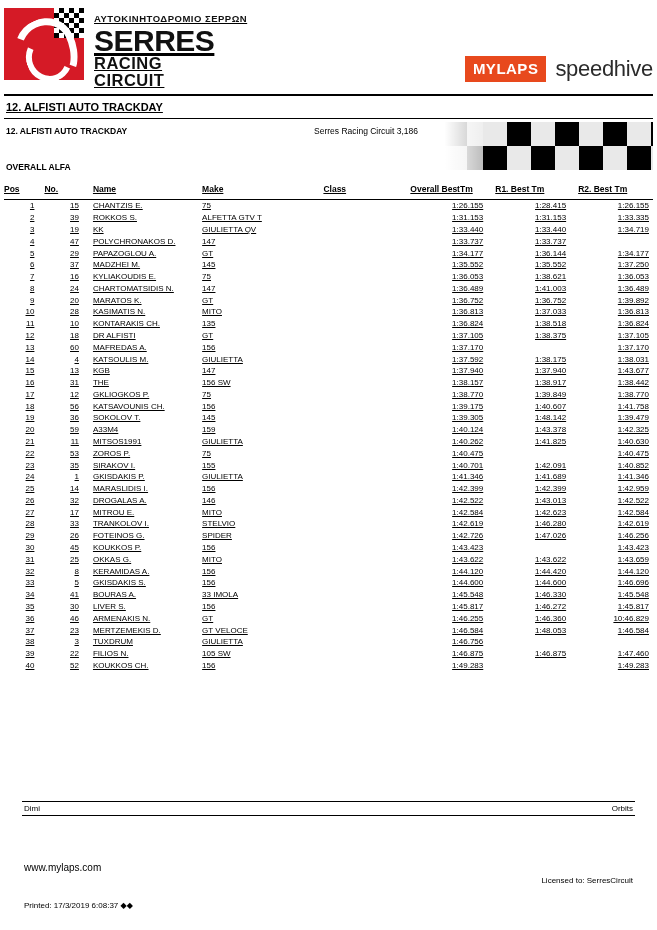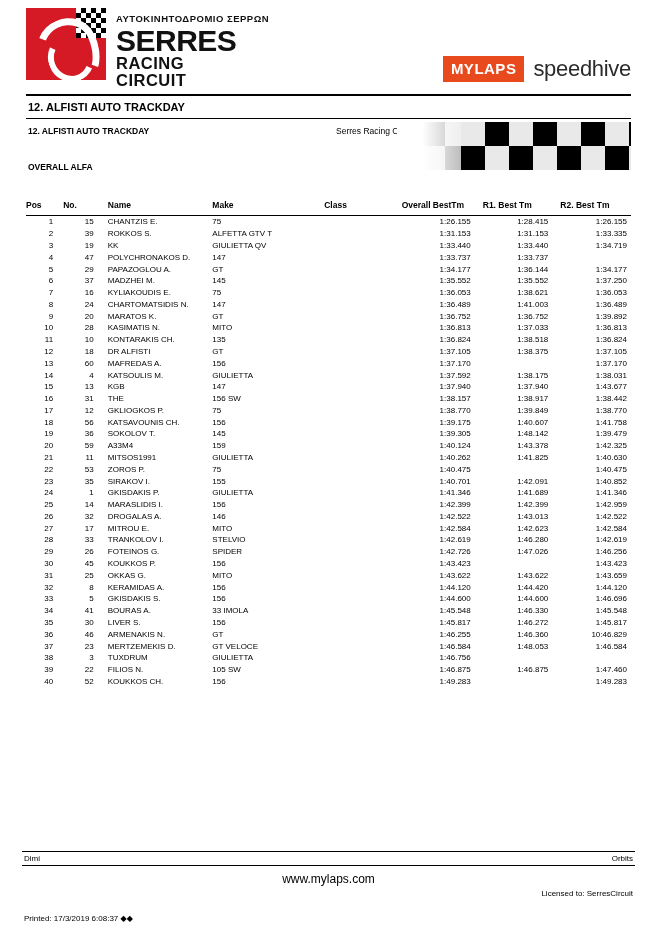--- a/index.html
+++ b/index.html
@@ -13,21 +13,22 @@
     font-family: "Liberation Sans", sans-serif;
     color: #000000;
     position: relative;
     overflow: hidden;
   }
   .page {
     width: 657px;
     height: 930px;
     position: relative;
     box-sizing: border-box;
-    padding: 0 26px;
+    padding: 0 4px;
+    text-decoration: underline;
   }
 
   
   .header {
     position: relative;
     height: 92px;
     display: flex;
     align-items: flex-start;
   }
   .logo-block {
@@ -195,21 +196,21 @@
     background:
       linear-gradient(to right, #ffffff 0%, #ffffff 40%, rgba(255,255,255,0.0) 100%),
       linear-gradient(45deg, #bdbdbd 25%, transparent 25%, transparent 75%, #bdbdbd 75%),
       linear-gradient(45deg, #bdbdbd 25%, #efefef 25%, #efefef 75%, #bdbdbd 75%);
     background-size: 100% 100%, 48px 48px, 48px 48px;
     background-position: 0 0, 0 0, 24px 24px;
   }
 
   
   .table-wrap {
-    margin-top: 30px;
+    margin-top: 14px;
   }
   table.results {
     width: 100%;
     border-collapse: collapse;
     font-size: 8px;
   }
   table.results thead th {
     font-size: 8.5px;
     font-weight: bold;
     text-align: left;
@@ -240,38 +241,39 @@
   th.c-no  { text-align: left; padding-right: 0 !important; }
   th.c-ovl { text-align: left; padding-right: 0 !important; padding-left: 6px; }
   th.c-r1  { text-align: left; padding-right: 0 !important; padding-left: 10px; }
   th.c-r2  { text-align: left; padding-right: 0 !important; padding-left: 10px; }
 
   
   .footer {
     position: absolute;
     left: 22px;
     right: 22px;
-    bottom: 7px;
+    bottom: 20px;
   }
   .footer .bar {
     border-top: 1px solid #000;
     border-bottom: 1px solid #000;
     display: flex;
     justify-content: space-between;
     font-size: 8px;
     padding: 2px 2px;
   }
   .footer .line2 {
     font-size: 8px;
     padding: 8px 2px 0 2px;
   }
   .footer .right-1 {
-    text-align: center;
-    font-size: 12px;
+    text-align: left;
+    font-size: 10px;
     padding: 6px 2px 0 2px;
+    margin-top: 40px;
   }
   .footer .right-2 {
     text-align: right;
     font-size: 8px;
     padding: 3px 2px 0 2px;
   }
   .footer .printed {
     font-size: 8px;
     padding: 16px 2px 0 2px;
   }

